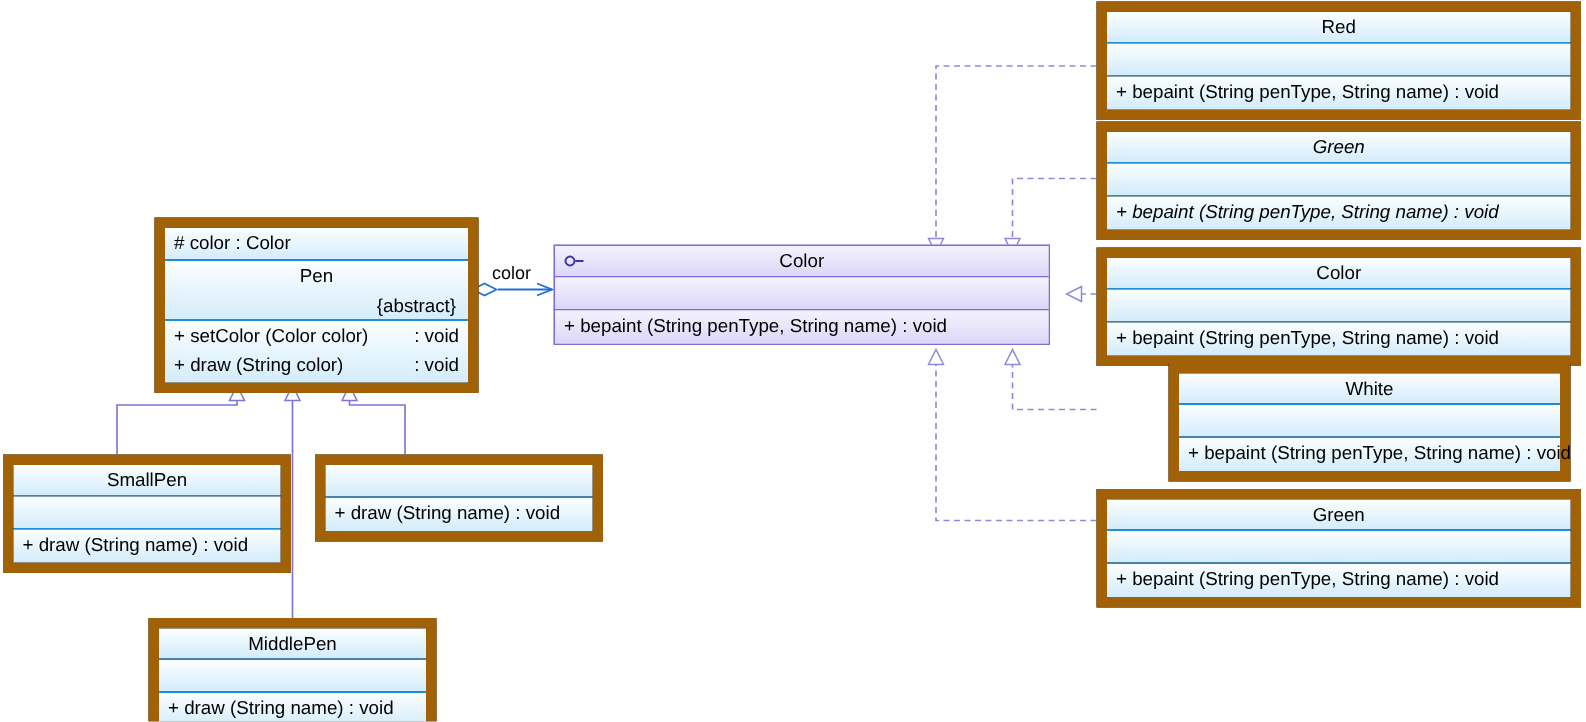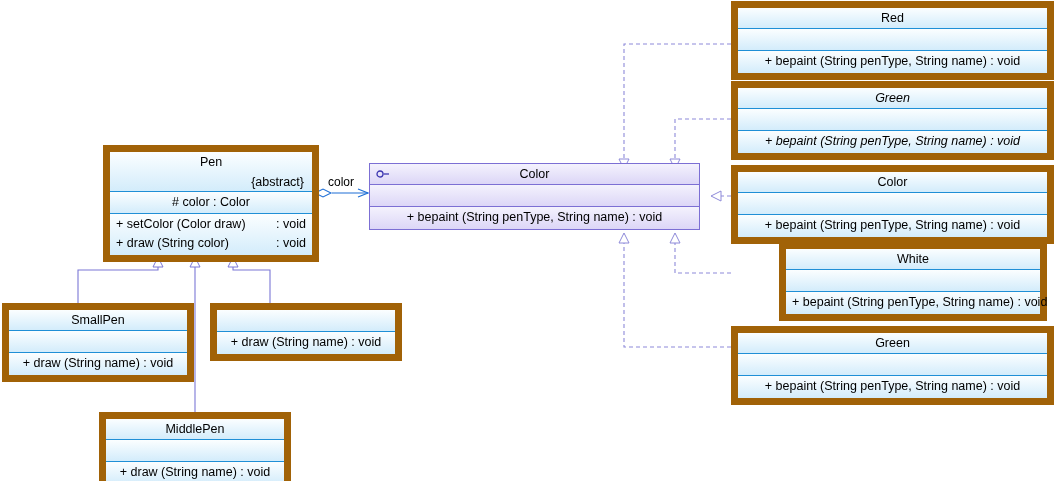--- a/index.html
+++ b/index.html
@@ -80,21 +80,20 @@
     justify-content: space-between;
   }
   .uml-class .member .m-sig {
     overflow: hidden;
   }
   .uml-class .member .m-ret {
     padding-left: 8px;
   }
   .uml-class .member.plain {
     display: block;
-    text-align: center;
   }
 
   
   .uml-class.iface {
     border: 1px solid #7c6fd4;
     background: #e2defa;
   }
   .uml-class.iface .compartment {
     background: linear-gradient(to bottom, #f4f2fd 0%, #dcd6f7 100%);
     border-bottom: 1px solid #7c6fd4;
@@ -167,30 +166,30 @@
       <path d="M731,273 L675,273 L675,234" marker-end="url(#real-tri)"></path>
     </g>
     <g stroke="#8e8ad9" stroke-width="1.1" stroke-dasharray="4,3" fill="none">
       <path d="M731,347 L624,347 L624,234" marker-end="url(#real-tri)"></path>
     </g>
   </svg>
 
   <div class="edge-label" style="left:328px; top:176px;">color</div>
 
   <div class="uml-class" style="left:103px; top:145px; width:216px;">
+    <div class="compartment c-attrs">
+      <div class="member plain"># color : Color</div>
+    </div>
     <div class="compartment c-name with-stereo">
       <div>Pen</div>
       <div class="c-abstract">{abstract}</div>
     </div>
-    <div class="compartment c-attrs">
-      <div class="member plain"># color : Color</div>
-    </div>
     <div class="compartment c-ops">
       <div class="member">
-        <span class="m-sig">+ setColor (Color draw)</span>
+        <span class="m-sig">+ setColor (Color color)</span>
         <span class="m-ret">: void</span>
       </div>
       <div class="member">
         <span class="m-sig">+ draw (String color)</span>
         <span class="m-ret">: void</span>
       </div>
     </div>
   </div>
 
   <div class="uml-class" style="left:2px; top:303px; width:192px;">

